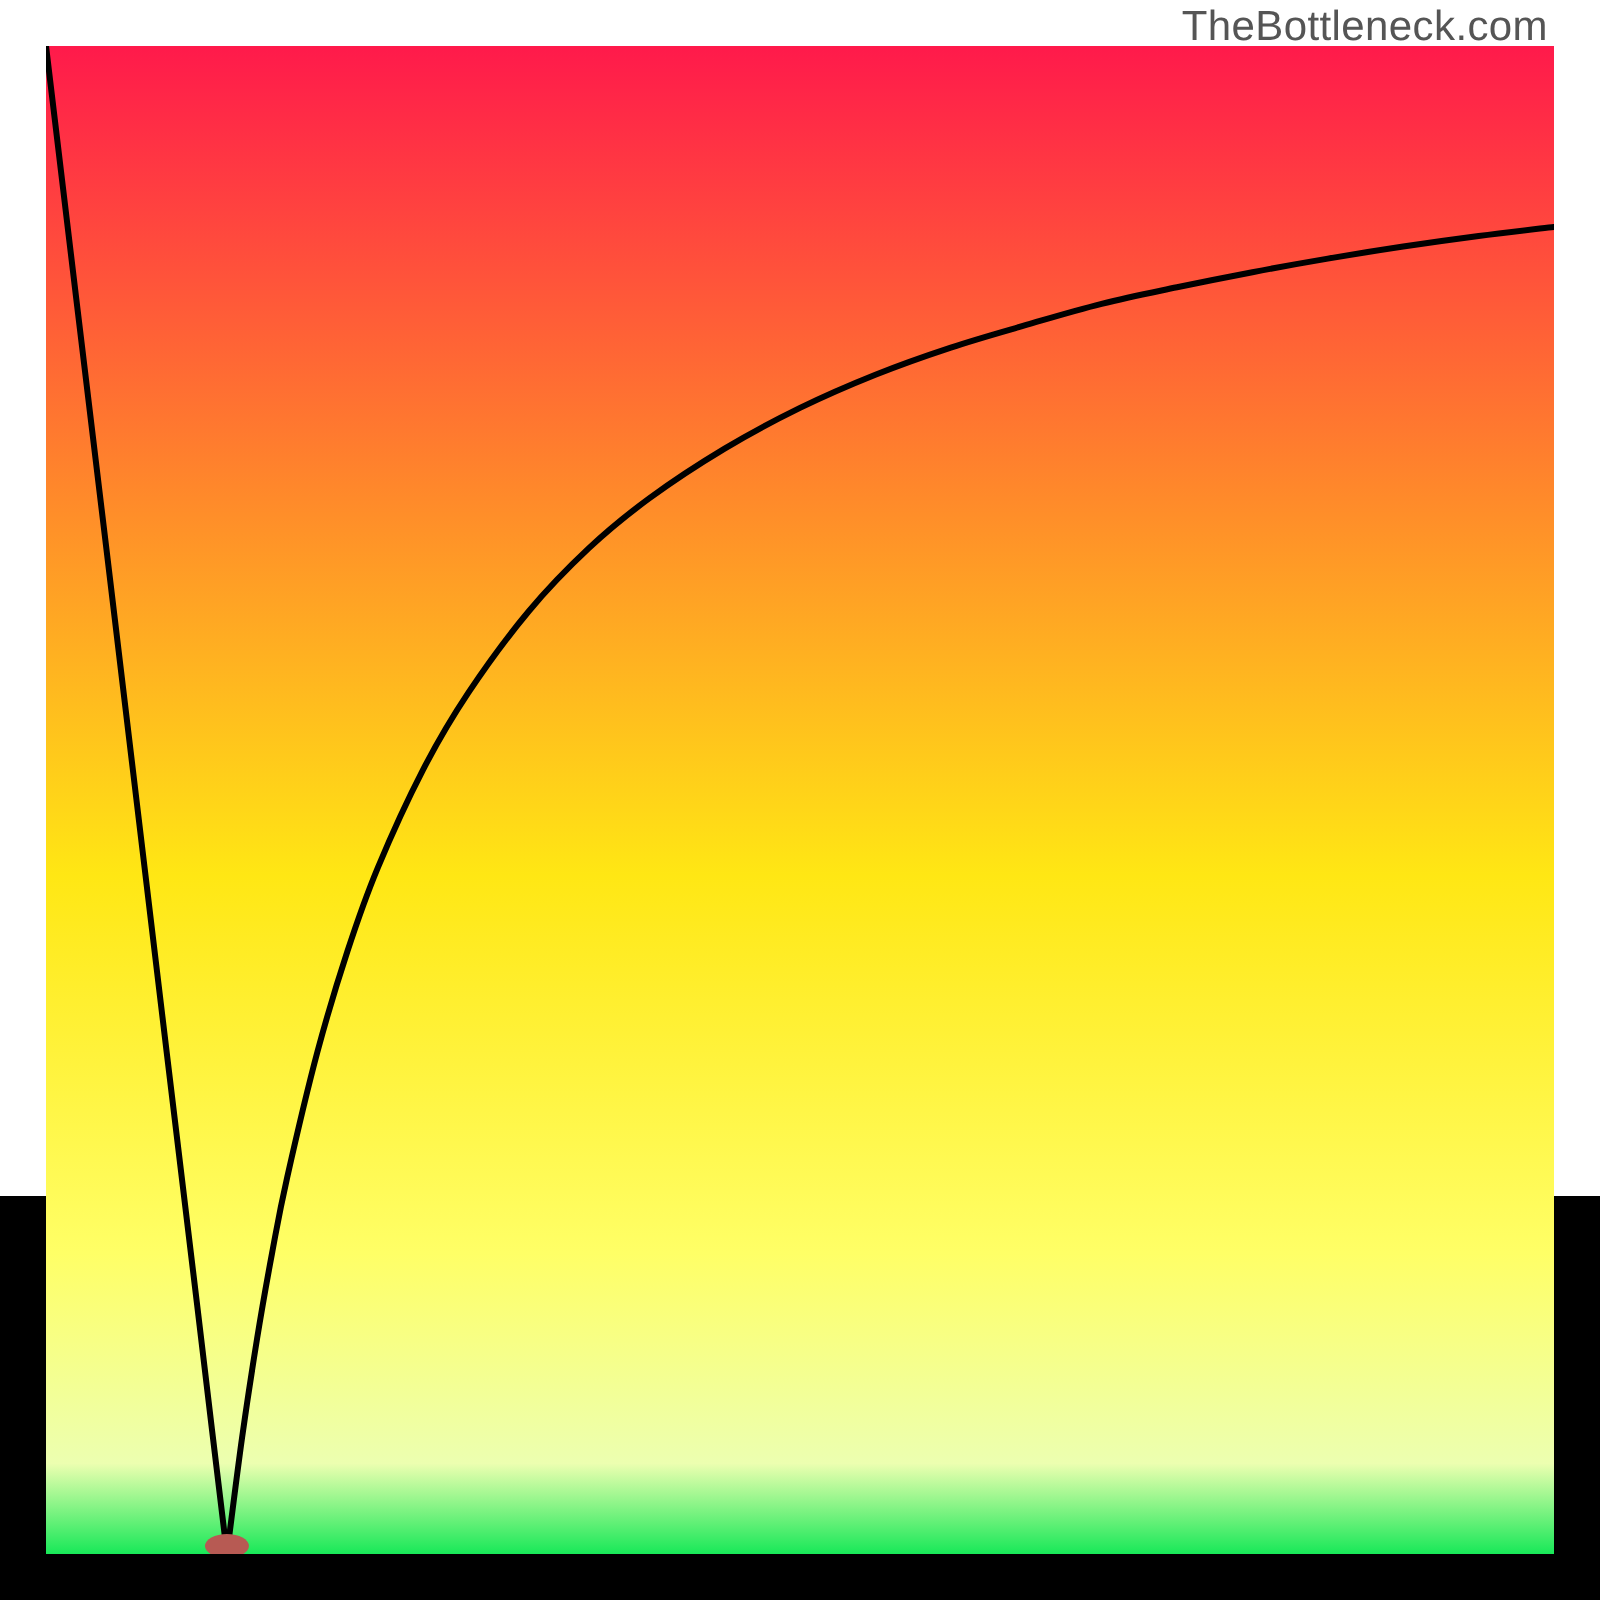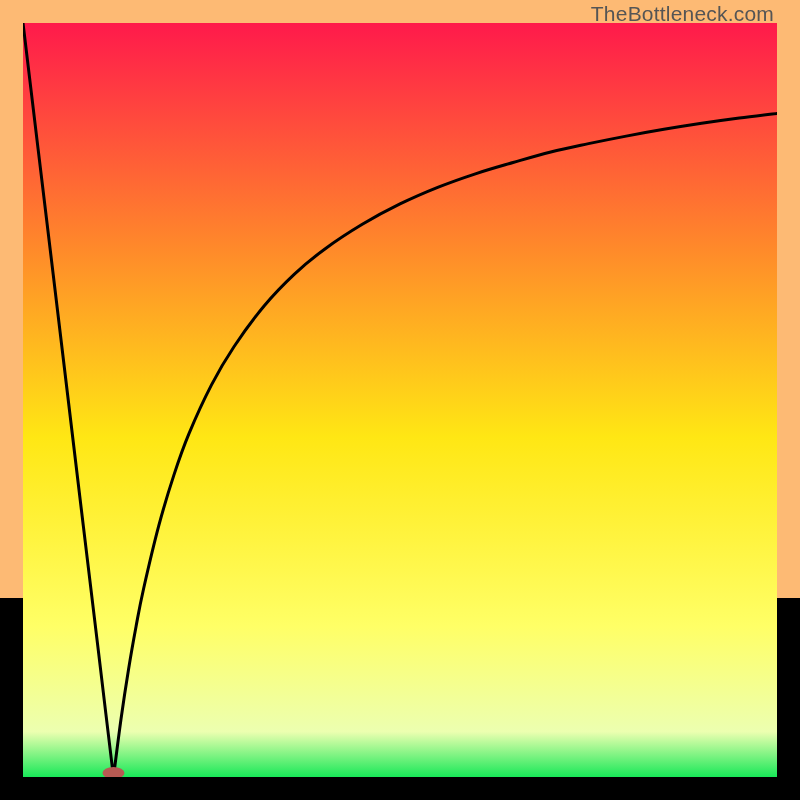--- a/index.html
+++ b/index.html
@@ -8,21 +8,21 @@
     width: 800px;
     height: 800px;
     overflow: hidden;
     background: #000;
     font-family: Arial, Helvetica, sans-serif;
   }
   .frame {
     position: relative;
     width: 800px;
     height: 598px;
-    background: #fdba74;
+    background: #ffffff;
   }
   .plot-area {
     position: absolute;
     left: 23px;
     top: 23px;
     width: 754px;
     height: 754px;
     overflow: hidden;
   }
   .watermark {

